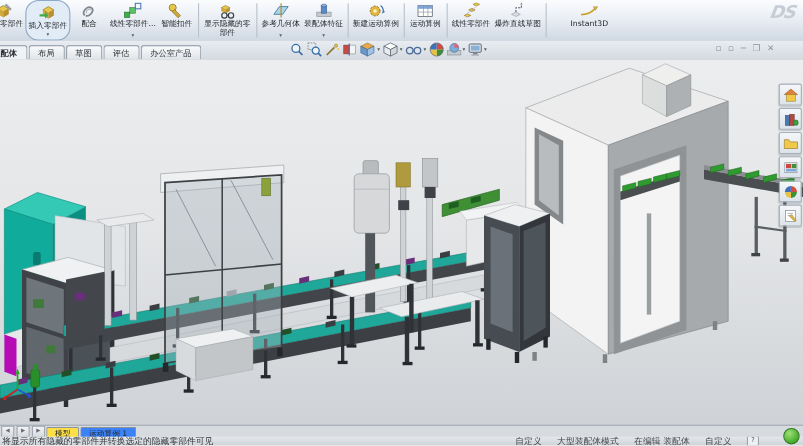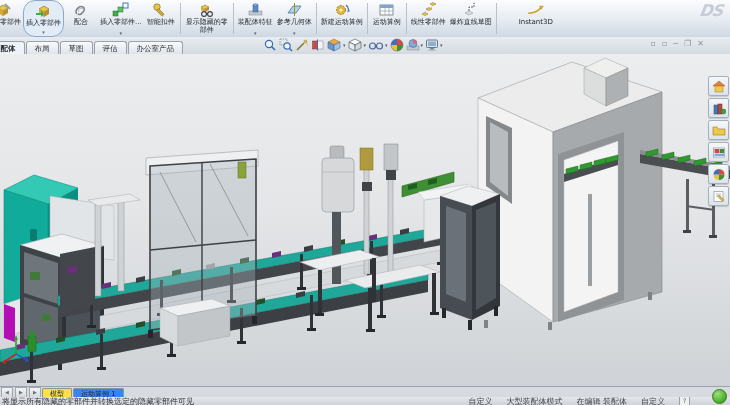--- a/index.html
+++ b/index.html
@@ -107,21 +107,21 @@
       </svg>
       <span class="tlab">配合</span>
     </div>
 
     <div class="tbtn">
       <svg class="ticon" viewBox="0 0 17 16">
         <rect x="1" y="9" width="5" height="5" fill="#3fae49" stroke="#1d6b2a" stroke-width=".5"></rect>
         <rect x="6" y="5" width="5" height="5" fill="#59c463" stroke="#1d6b2a" stroke-width=".5"></rect>
         <rect x="11" y="1" width="5" height="5" fill="none" stroke="#4a78b0" stroke-width="1"></rect>
       </svg>
-      <span class="tlab">插入零部件...</span>
+      <span class="tlab">线性零部件...</span>
       <span class="tcaret">▾</span>
     </div>
 
     <div class="tbtn">
       <svg class="ticon" viewBox="0 0 17 16">
         <circle cx="5" cy="5" r="3.2" fill="#e8c84a" stroke="#8a6d1f" stroke-width=".7"></circle>
         <rect x="6.5" y="6.5" width="8" height="3" transform="rotate(45 6.5 6.5)" fill="#c9a83a" stroke="#8a6d1f" stroke-width=".5"></rect>
       </svg>
       <span class="tlab">智能扣件</span>
     </div>
@@ -138,34 +138,34 @@
         <circle cx="12" cy="12" r="2.4" fill="none" stroke="#3a3f45" stroke-width="1.1"></circle>
         <line x1="8.4" y1="12" x2="9.6" y2="12" stroke="#3a3f45" stroke-width="1.1"></line>
       </svg>
       <span class="tlab">显示隐藏的零部件</span>
     </div>
 
     <div class="sep"></div>
 
     <div class="tbtn">
       <svg class="ticon" viewBox="0 0 17 16">
+        <polygon points="2,11 7,4 15,4 10,11" fill="rgba(90,170,205,.45)" stroke="#3a7ca0" stroke-width=".8"></polygon>
+        <line x1="8.5" y1="1" x2="8.5" y2="14" stroke="#b08a2a" stroke-width="1"></line>
+      </svg>
+      <span class="tlab">参考几何体</span>
+      <span class="tcaret">▾</span>
+    </div>
+
+    <div class="tbtn">
+      <svg class="ticon" viewBox="0 0 17 16">
         <rect x="2" y="9" width="13" height="4" fill="#c3c9cf" stroke="#7e868e" stroke-width=".5"></rect>
         <rect x="6" y="3" width="5" height="7" fill="#5b8cc8" stroke="#34568a" stroke-width=".5"></rect>
         <ellipse cx="8.5" cy="3" rx="2.5" ry="1.2" fill="#8fb4e0" stroke="#34568a" stroke-width=".5"></ellipse>
       </svg>
       <span class="tlab">装配体特征</span>
-      <span class="tcaret">▾</span>
-    </div>
-
-    <div class="tbtn">
-      <svg class="ticon" viewBox="0 0 17 16">
-        <polygon points="2,11 7,4 15,4 10,11" fill="rgba(90,170,205,.45)" stroke="#3a7ca0" stroke-width=".8"></polygon>
-        <line x1="8.5" y1="1" x2="8.5" y2="14" stroke="#b08a2a" stroke-width="1"></line>
-      </svg>
-      <span class="tlab">参考几何体</span>
       <span class="tcaret">▾</span>
     </div>
 
     <div class="sep"></div>
 
     <div class="tbtn">
       <svg class="ticon" viewBox="0 0 17 16">
         <circle cx="8" cy="8" r="4.5" fill="#e0b63f" stroke="#8a6d1f" stroke-width=".8" stroke-dasharray="2 1.2"></circle>
         <circle cx="8" cy="8" r="1.6" fill="#fdf2c8"></circle>
         <path d="M13,3 A7 7 0 0 1 15.5,9" fill="none" stroke="#4a78b0" stroke-width="1.2"></path>

